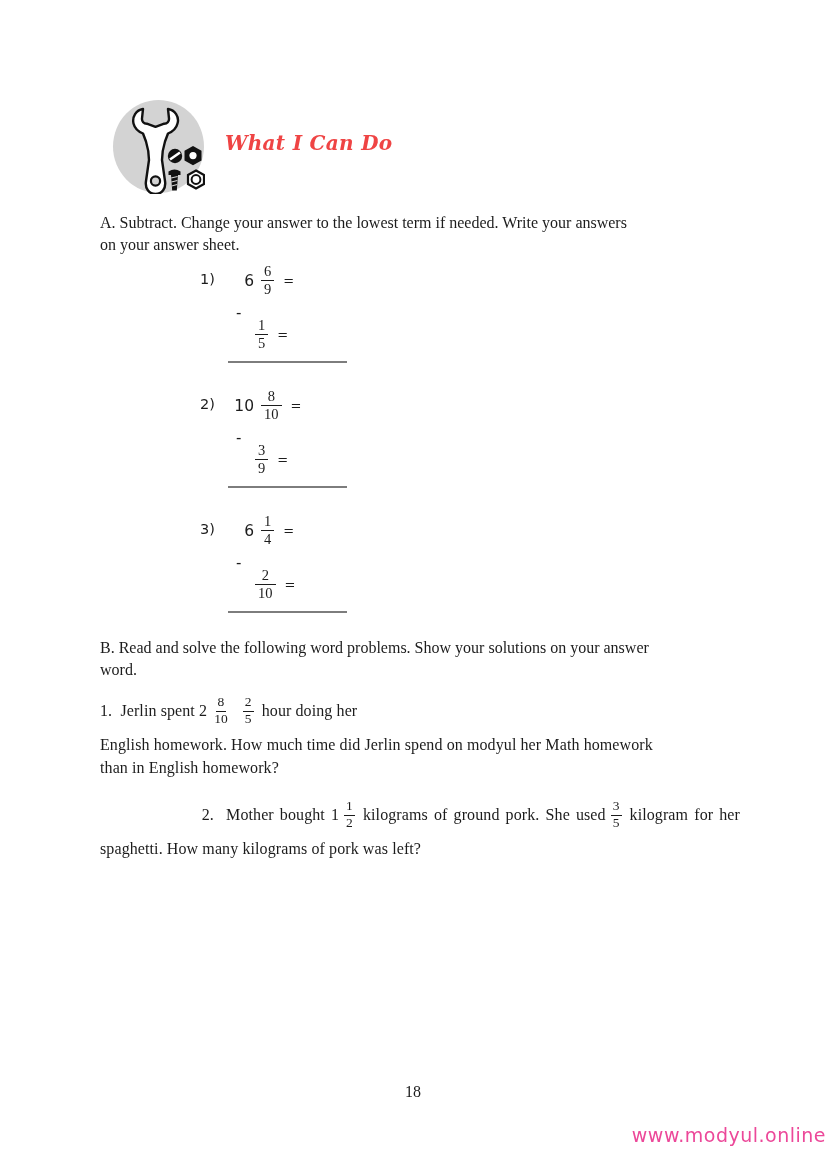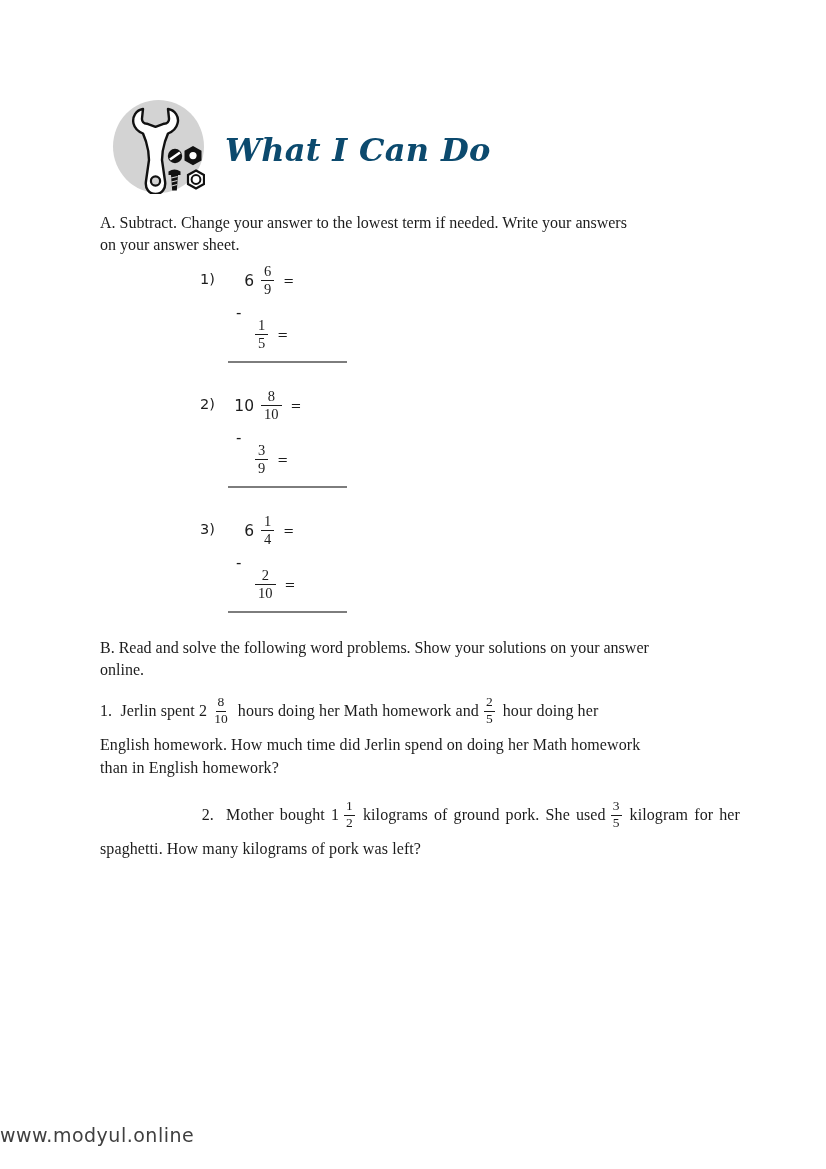--- a/index.html
+++ b/index.html
@@ -7,21 +7,21 @@
     position:relative; width:826px; height:1169px; margin:0 auto;
     background:#ffffff; overflow:hidden;
     font-family:"Liberation Serif", serif; color:#1c1c1c;
   }
 
   
   .icon-badge { position:absolute; left:112px; top:99px; width:93px; height:95px; }
   .page-title {
     position:absolute; left:225px; top:131px;
     font-family:"DejaVu Serif", serif; font-weight:bold; font-style:italic;
-    font-size:32px; letter-spacing:0.3px; color:#0c4a6e;
+    font-size:20px; letter-spacing:0.3px; color:#ef4444;
   }
 
   
   .instr { position:absolute; left:100px; width:640px; font-size:16px; line-height:21.5px; }
   .instr-a { top:212px; }
   .instr-b { top:637px;font-family:Liberation Serif, serif; }
 
   
   .prob { position:absolute; left:200px; width:170px; height:106px; }
   .prob.p1 { top:260px; } .prob.p2 { top:385px; } .prob.p3 { top:510px; }
@@ -57,23 +57,23 @@
   .ifrac {
     display:inline-flex; flex-direction:column; align-items:center;
     font-size:13.5px; line-height:1.1; margin:0 8px 0 5px;
   }
   .ifrac .num { border-bottom:1.4px solid #1c1c1c; }
   .ifrac .num, .ifrac .den { padding:0 2px 1px; }
 
   
   .page-number { position:absolute; left:0; top:1083px; width:826px; text-align:center; font-size:16px; }
   .watermark {
-    position:absolute; left:0; top:1124px; width:826px; text-align:left;
+    position:absolute; left:0; top:1124px; width:826px; text-align:right;
     font-family:"DejaVu Sans", sans-serif; font-size:19px;
-    color:#404040; letter-spacing:0.5px;
+    color:#ec4899; letter-spacing:0.5px;
   }
 </style>
 </head>
 <body>
 
 <div class="page">
 
   <div class="icon-badge">
     <svg width="93" height="95" viewBox="0 0 93 95">
       <ellipse cx="46.5" cy="47.5" rx="45.5" ry="46.5" fill="#d3d3d3"></ellipse>
@@ -163,53 +163,53 @@
         <span class="num">2</span>
         <span class="den">10</span>
       </span>
       <span class="eq">=</span>
     </div>
     <div class="answer-line"></div>
   </div>
 
   <div class="instr instr-b">
     <div>B. Read and solve the following word problems. Show your solutions on your answer</div>
-    <div>online.</div>
+    <div>word.</div>
   </div>
 
   <div class="wp wp1">
     <div class="wp-line1">
       <span>1.&nbsp; Jerlin spent 2</span>
       <span class="ifrac">
         <span class="num">8</span>
         <span class="den">10</span>
       </span>
-      <span>hours doing her Math homework and</span>
       <span class="ifrac">
         <span class="num">2</span>
         <span class="den">5</span>
       </span>
       <span>hour doing her</span>
     </div>
-    <div class="wp-line">English homework. How much time did Jerlin spend on doing her Math homework</div>
+    <div class="wp-line">English homework. How much time did Jerlin spend on modyul her Math homework</div>
     <div class="wp-line">than in English homework?</div>
   </div>
 
   <div class="wp wp2">
     <div class="wp-line1">
       <span>2.&nbsp; Mother bought 1</span>
       <span class="ifrac">
         <span class="num">1</span>
         <span class="den">2</span>
       </span>
       <span>kilograms of ground pork. She used</span>
       <span class="ifrac">
         <span class="num">3</span>
         <span class="den">5</span>
       </span>
       <span>kilogram for her</span>
     </div>
     <div class="wp-line">spaghetti. How many kilograms of pork was left?</div>
   </div>
 
+  <div class="page-number">18</div>
   <div class="watermark">www.modyul.online</div>
 
 </div>
 
 </body></html>

